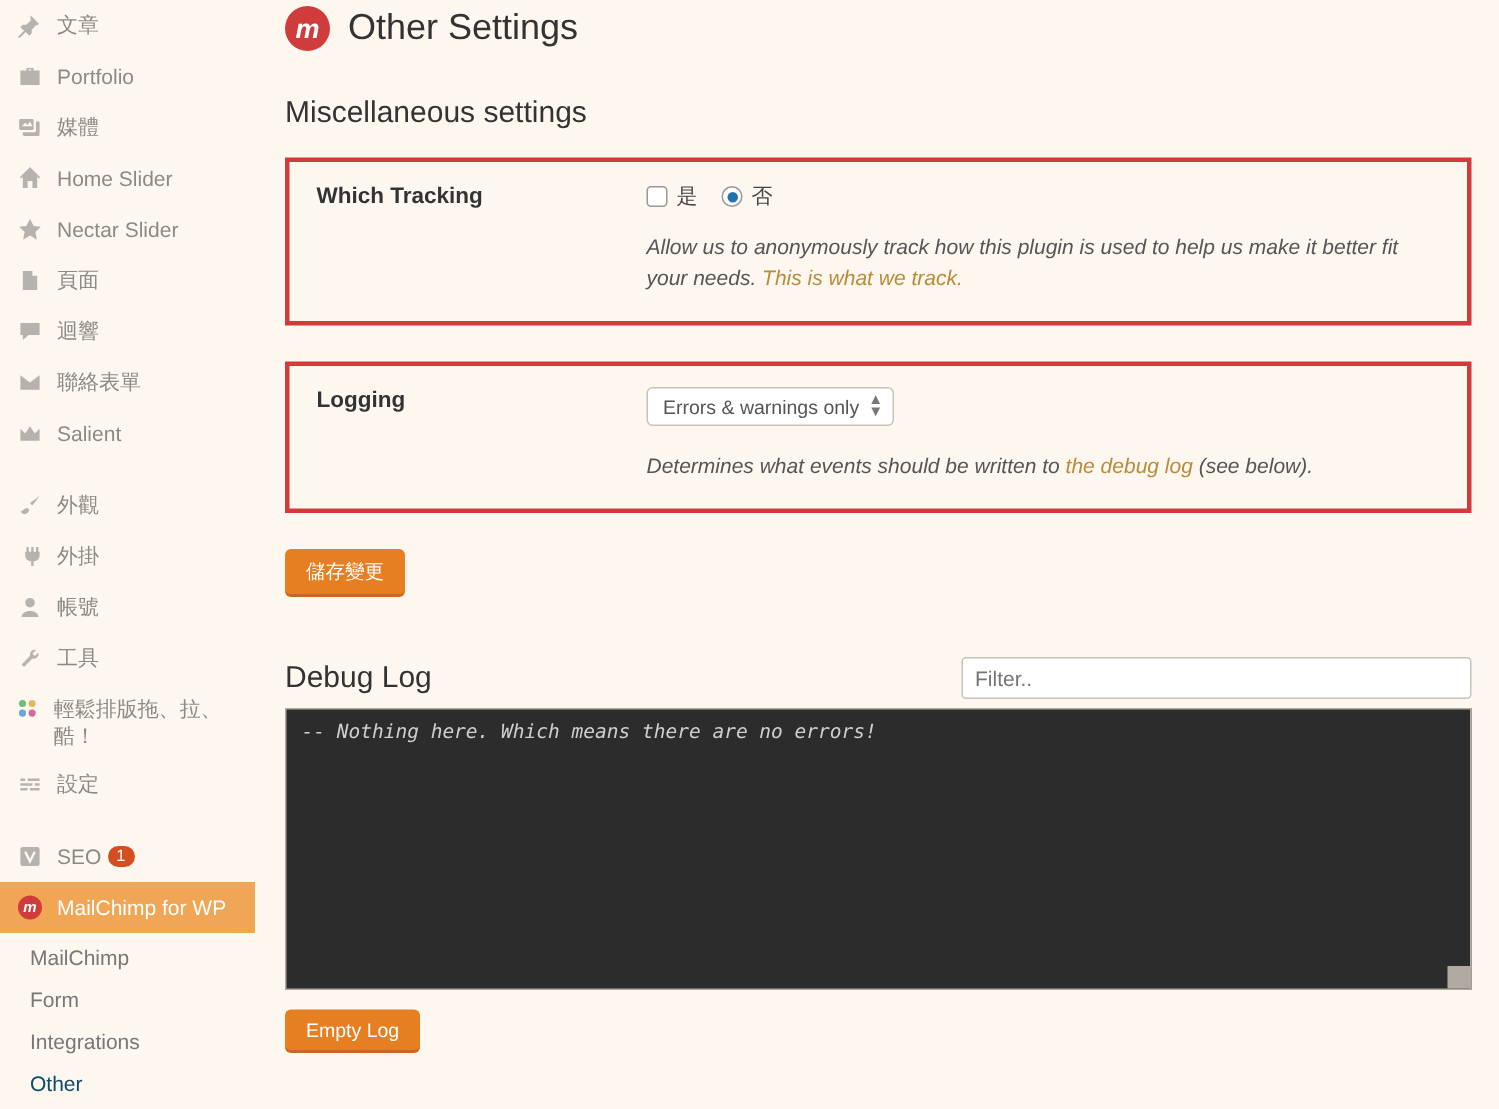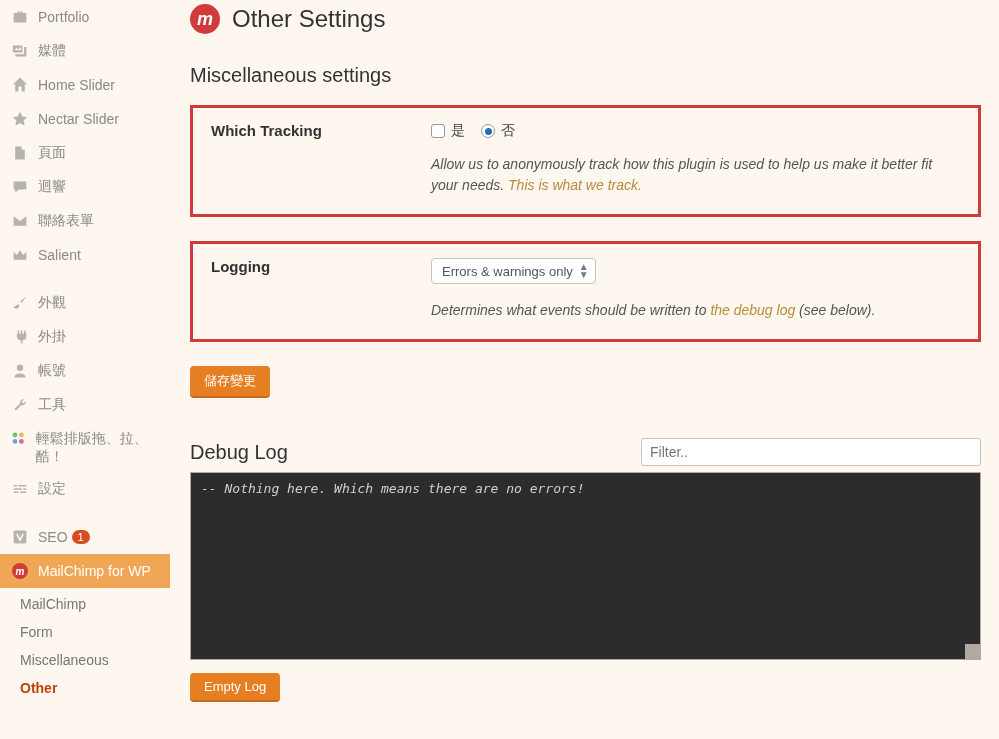--- a/index.html
+++ b/index.html
@@ -10,21 +10,21 @@
   
   .sidebar { width: 170px; background: #fdf7ef; flex-shrink: 0; }
   .menu-item { display: flex; align-items: center; padding: 7px 10px; color: #8c8a85; cursor: pointer; }
   .menu-item .icon { width: 20px; height: 20px; margin-right: 8px; display: flex; align-items: center; justify-content: center; }
   .menu-item svg { fill: #b6b3ae; }
   .menu-item.active { background: #f0a654; color: #fff; }
   .menu-item .badge { background: #d54e21; color: #fff; border-radius: 10px; font-size: 11px; padding: 1px 6px; margin-left: 4px; }
   .mc-icon-small { width:16px;height:16px;border-radius:50%;background:#d03b3b;display:flex;align-items:center;justify-content:center;color:#fff;font-size:10px;font-weight:bold;font-style:italic;}
   .submenu { padding: 2px 0 10px 0; }
   .submenu-item { padding: 6px 10px 6px 20px; color: #777; cursor: pointer; }
-  .submenu-item.current { color: #c2410c; font-weight: 700; }
+  .submenu-item.current { color: #0c4a6e; font-weight: 400; }
   .icon.col { }
   .icon.col svg { fill: none; }
 
   
   .main { flex: 1; padding: 0 18px 20px 20px; background: #fdf7ef; overflow-y: auto; }
   .page-title-row { display: flex; align-items: center; gap: 12px; margin-top: 4px; margin-bottom: 30px; }
   .mc-logo { width: 30px; height: 30px; border-radius: 50%; background: #d03b3b; display:flex;align-items:center;justify-content:center;color:#fff;font-weight:bold;font-style:italic;font-size:18px;}
   .page-title { font-size: 24px; font-weight: 500; color: #333; }
 
   h2.section { font-size: 20px; font-weight: 500; color: #333; margin-bottom: 18px; }
@@ -59,20 +59,28 @@
 </style>
 </head>
 <body>
 
 <div class="wrap">
 
   <div class="sidebar">
     <div class="menu-item">
       <span class="icon">
           <svg width="16" height="16" viewBox="0 0 20 20">
+            <path d="M10.44 1.56l7 7-1.44 1.44-.56-.56-4 4v3l-2 2-3-3-5 5H0v-1l5-5-3-3 2-2h3l4-4-.56-.56z"></path>
+          </svg>
+        </span>
+      <span>文章</span>
+    </div>
+    <div class="menu-item">
+      <span class="icon">
+          <svg width="16" height="16" viewBox="0 0 20 20">
             <path d="M7 5V3h6v2h5v12H2V5h5zm2 0h2V4H9v1z"></path>
           </svg>
         </span>
       <span>Portfolio</span>
     </div>
     <div class="menu-item">
       <span class="icon">
           <svg width="16" height="16" viewBox="0 0 20 20">
             <path d="M13 11V4c0-.55-.45-1-1-1H2c-.55 0-1 .45-1 1v7c0 .55.45 1 1 1h10c.55 0 1-.45 1-1zM6 6l2 2 2-3 2 4H3l3-3zm9-2v9c0 .55-.45 1-1 1H4v2c0 .55.45 1 1 1h12c.55 0 1-.45 1-1V6c0-.55-.45-1-1-1h-2z"></path>
           </svg>
@@ -196,21 +204,21 @@
     </div>
     <div class="menu-item active">
       <span class="icon">
           <span class="mc-icon-small">m</span>
         </span>
       <span>MailChimp for WP</span>
     </div>
     <div class="submenu">
       <div class="submenu-item">MailChimp</div>
       <div class="submenu-item">Form</div>
-      <div class="submenu-item">Miscellaneous</div>
+      <div class="submenu-item">Integrations</div>
       <div class="submenu-item current">Other</div>
     </div>
   </div>
 
   <div class="main">
     <div class="page-title-row">
       <div class="mc-logo">m</div>
       <div class="page-title">Other Settings</div>
     </div>
 

